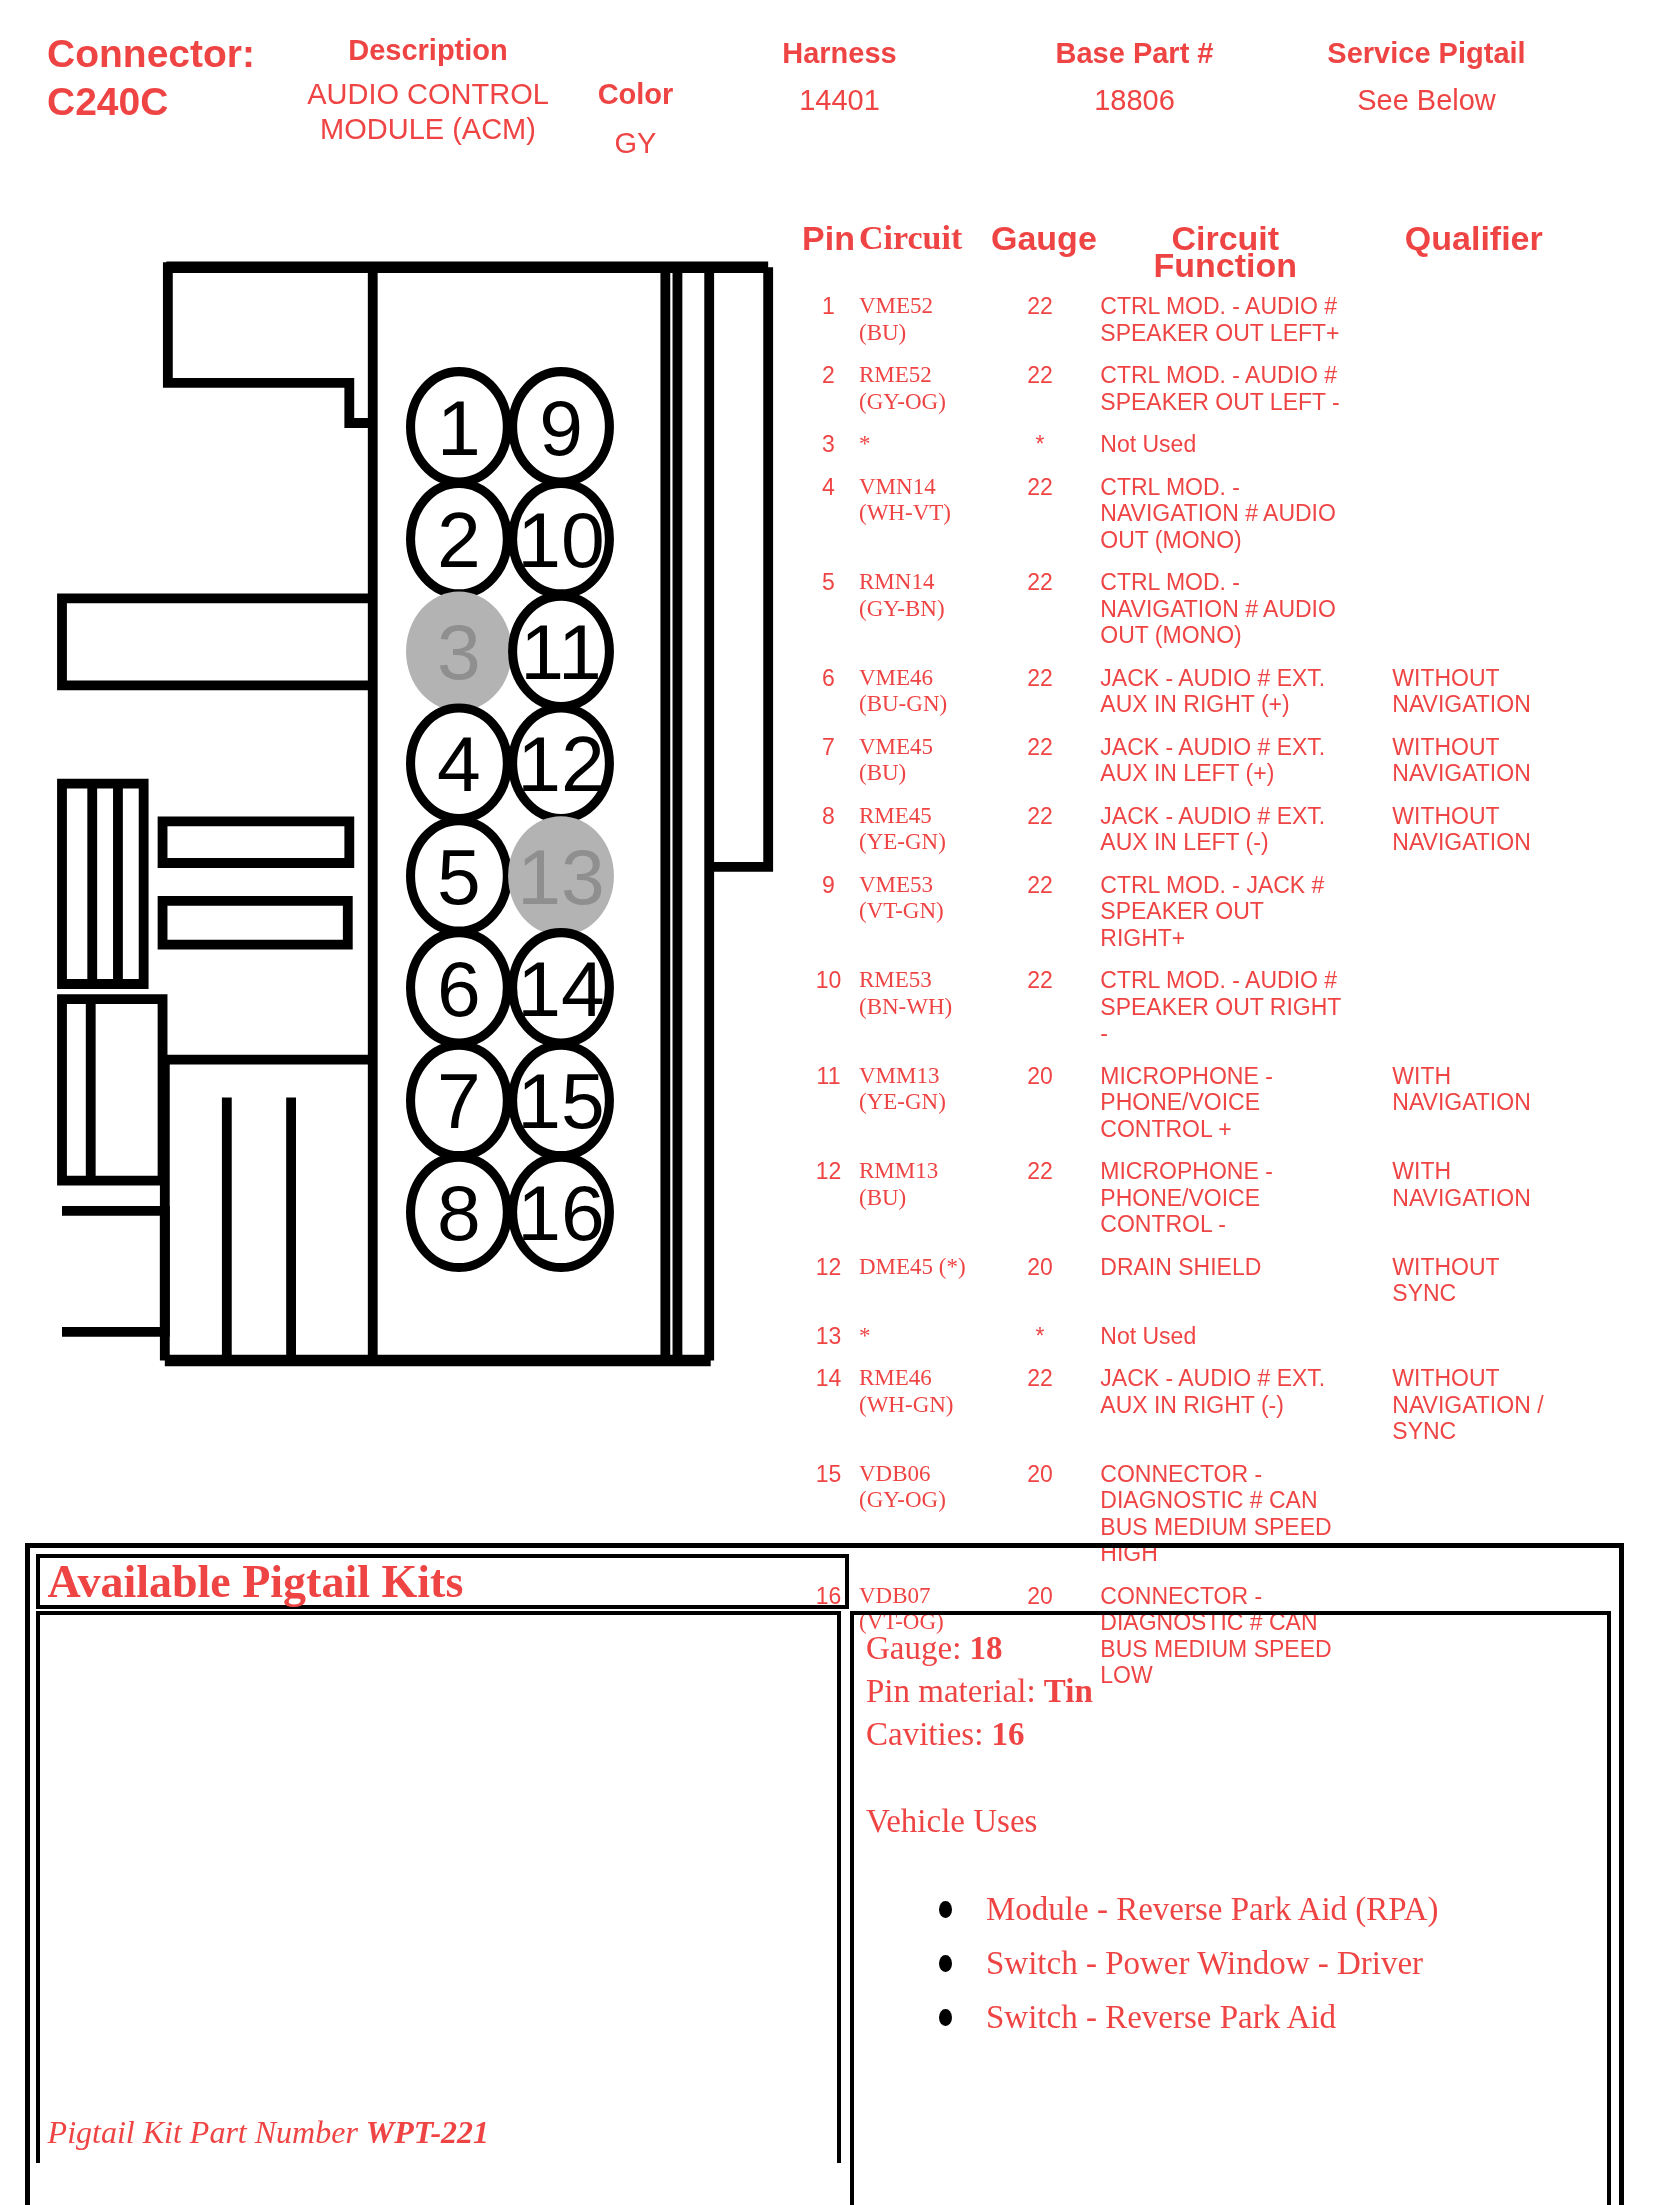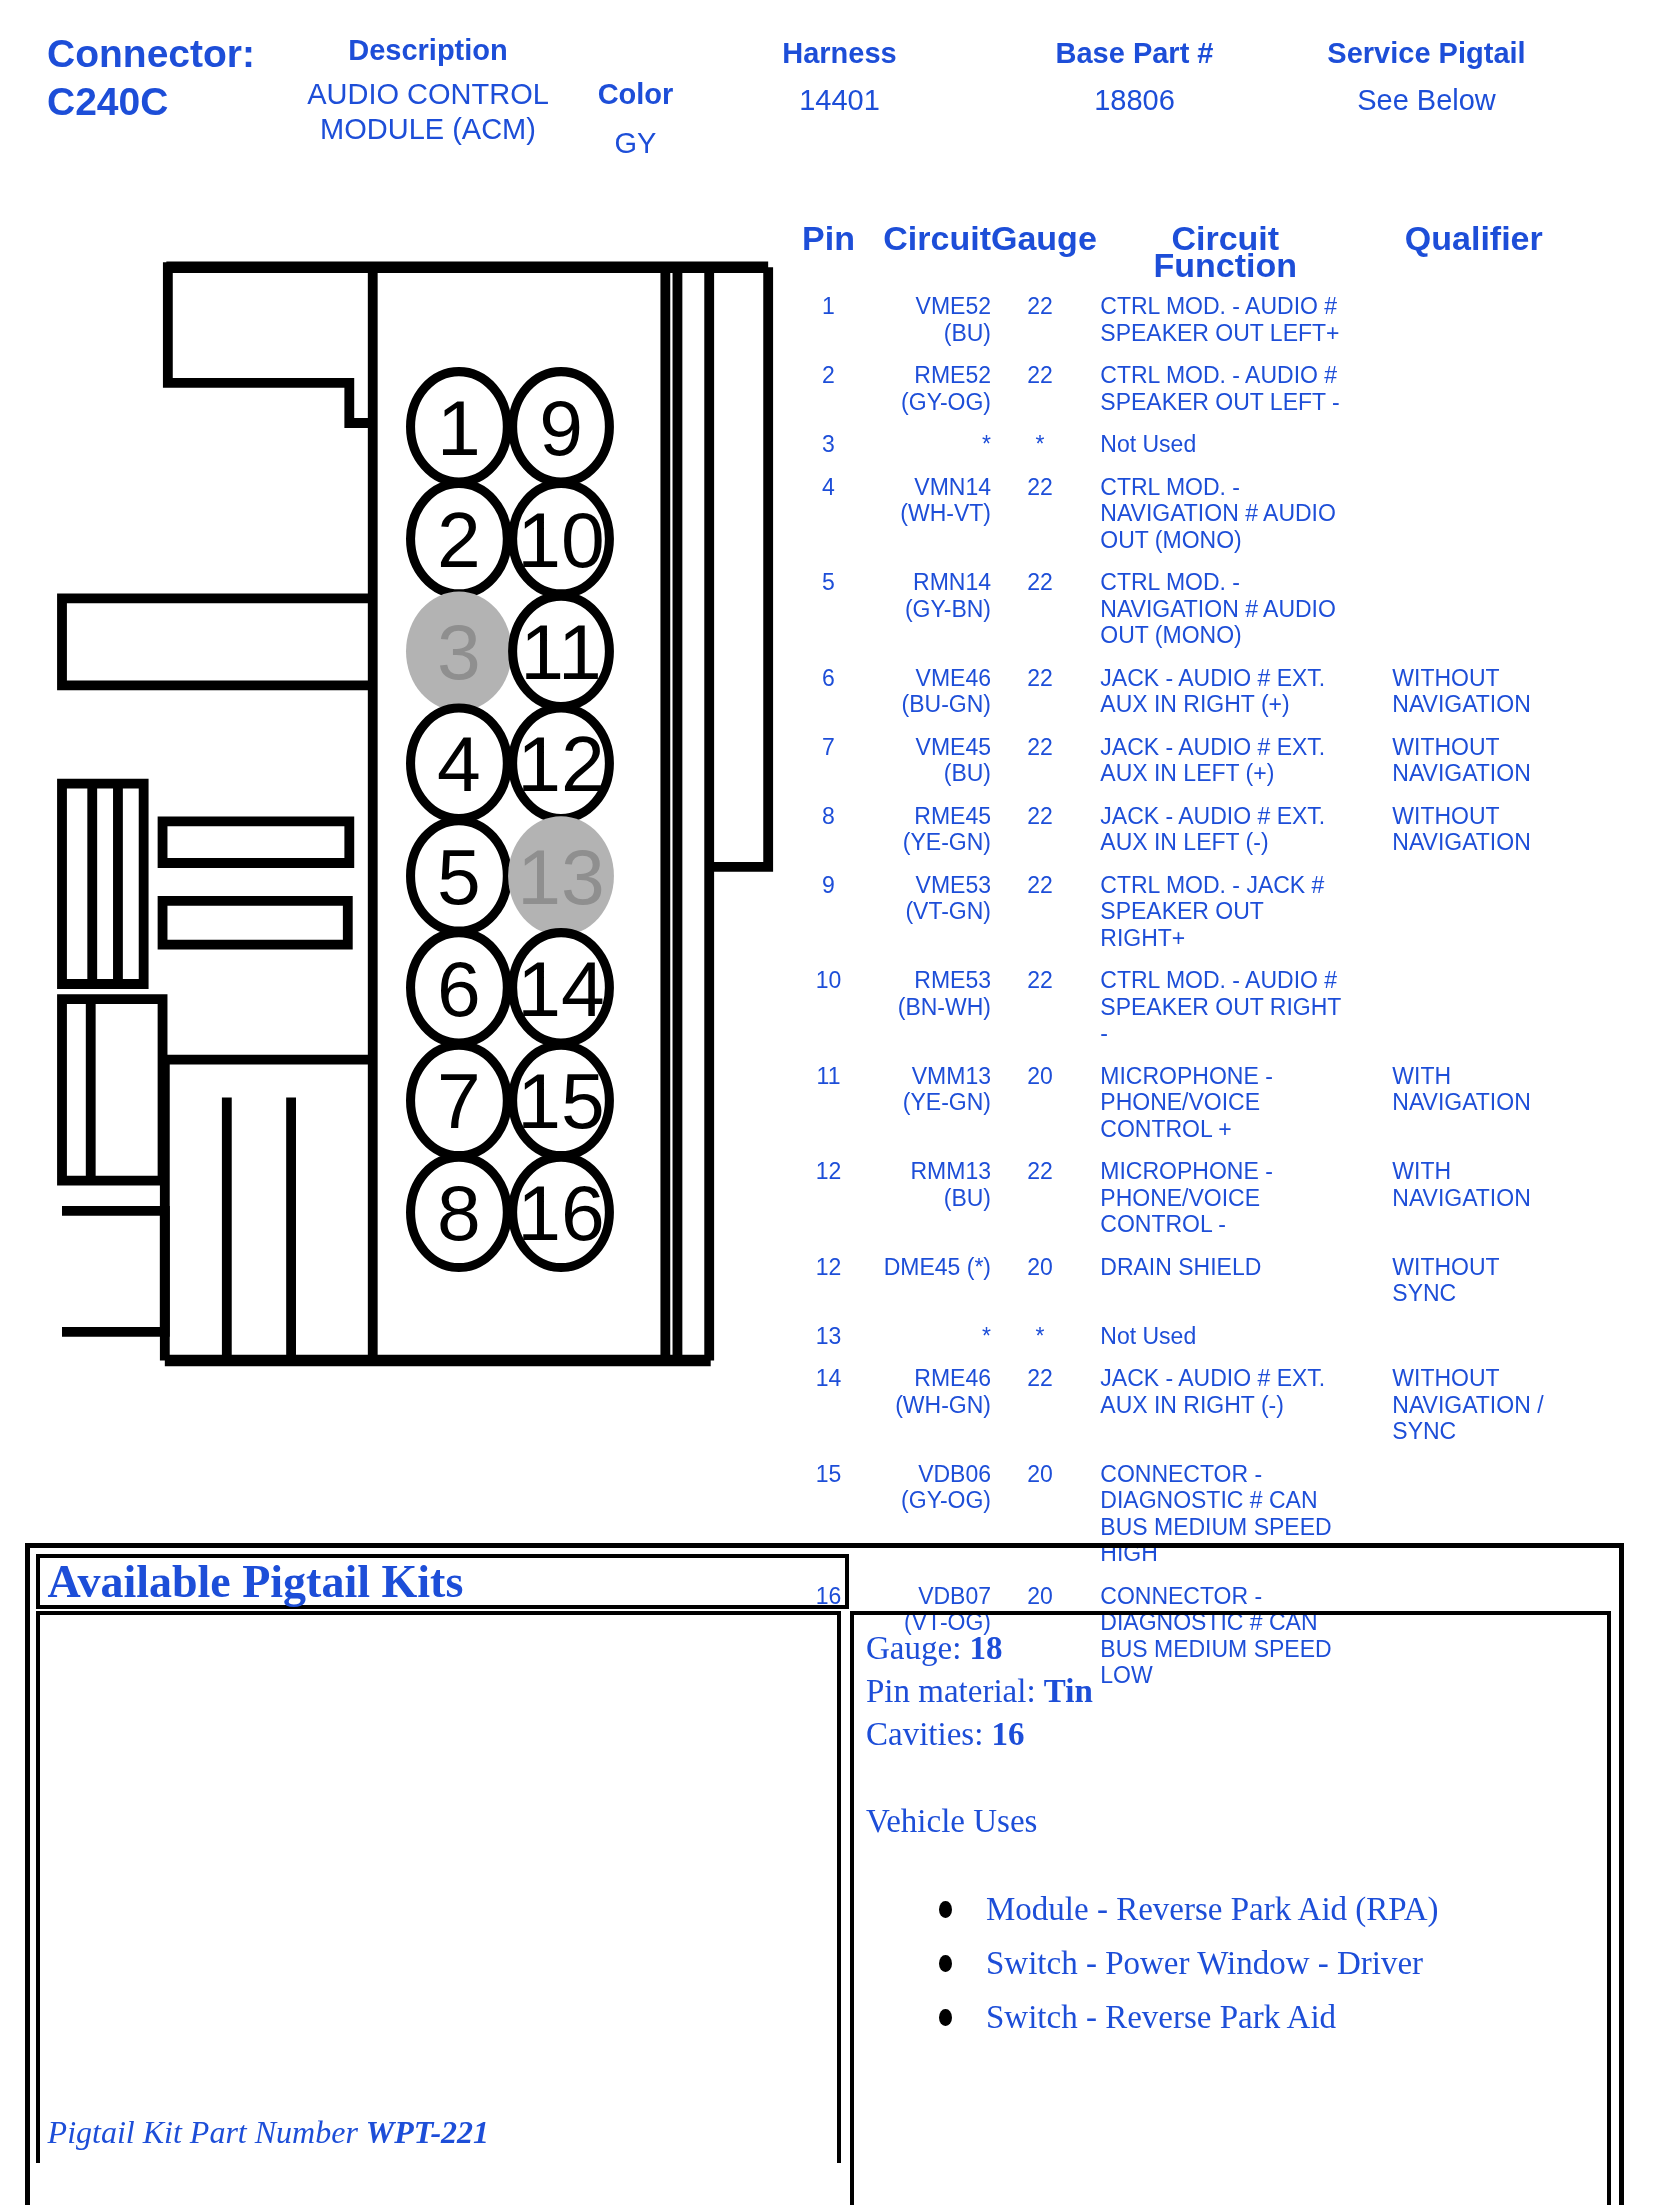--- a/index.html
+++ b/index.html
@@ -1,38 +1,38 @@
 <!DOCTYPE html>
 <html style="font-size:12px"><head>
 <meta charset="utf-8">
 <style>
   html,body{margin:0;padding:0;background:#fff;}
   .page{position:relative;width:1660px;height:2205px;background:#ffffff;overflow:hidden;
-        font-family:"Liberation Sans",sans-serif;color:#1d4ed8;}
+        font-family:"Liberation Sans",sans-serif;color:#ef4444;}
 
   
   .connector-title{position:absolute;left:47px;top:30px;font-weight:bold;font-size:39px;line-height:48px;white-space:nowrap;}
   .hdr-field{position:absolute;text-align:center;font-size:29px;line-height:35px;}
   .hdr-label{font-weight:bold;}
   .hdr-value{margin-top:9px;}
   #f-desc{left:303px;top:33px;width:250px;}
   #f-color{left:575px;top:77px;width:121px;}
   #f-color .hdr-value{margin-top:13.6px;}
   #f-harness{left:741px;top:36px;width:197px;}
   #f-harness .hdr-value{margin-top:12px;}
   #f-base{left:1021px;top:36px;width:227px;}
   #f-base .hdr-value{margin-top:12px;}
   #f-pigtail{left:1309px;top:36px;width:235px;}
   #f-pigtail .hdr-value{margin-top:12px;}
 
   
   .pin-table{position:absolute;left:798px;top:225px;width:859px;font-size:23px;line-height:26.5px;}
   .pt-head{display:flex;font-weight:bold;font-size:34px;margin-bottom:15px;}
   .c1{width:61px;text-align:center;flex:none;}
-  .c2{width:132px;text-align:right;flex:none;}
+  .c2{width:132px;text-align:left;flex:none;font-family:Liberation Serif, serif;}
   .c3{width:98px;text-align:center;flex:none;}
   .c4{width:250px;margin-left:11.3px;flex:none;}
   .c5{width:163px;margin-left:42px;flex:none;}
   .pt-head .c4,.pt-head .c5{text-align:center;}
   .pt-row{display:flex;margin-bottom:16px;}
 
   
   .diagram-svg{position:absolute;left:0;top:250px;}
   .outline{fill:none;stroke:#000;stroke-width:13;}
   .outline-thick{fill:none;stroke:#000;stroke-width:15;}

